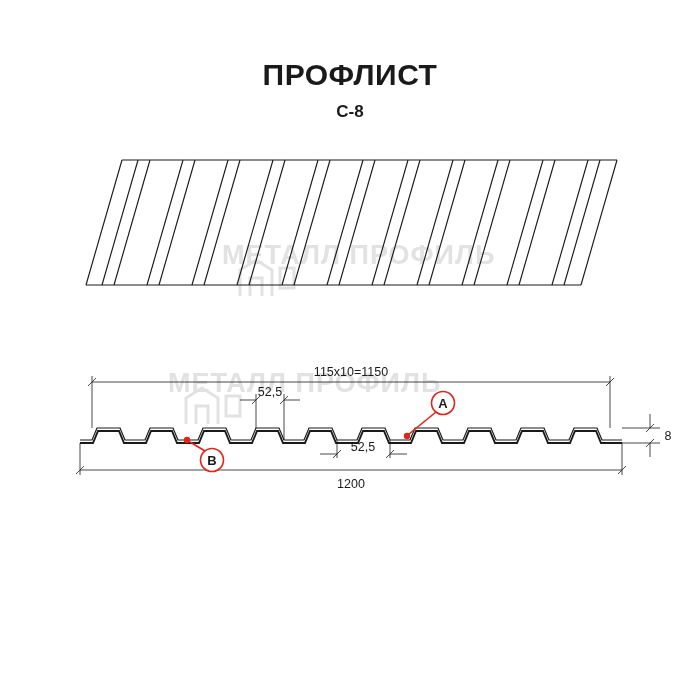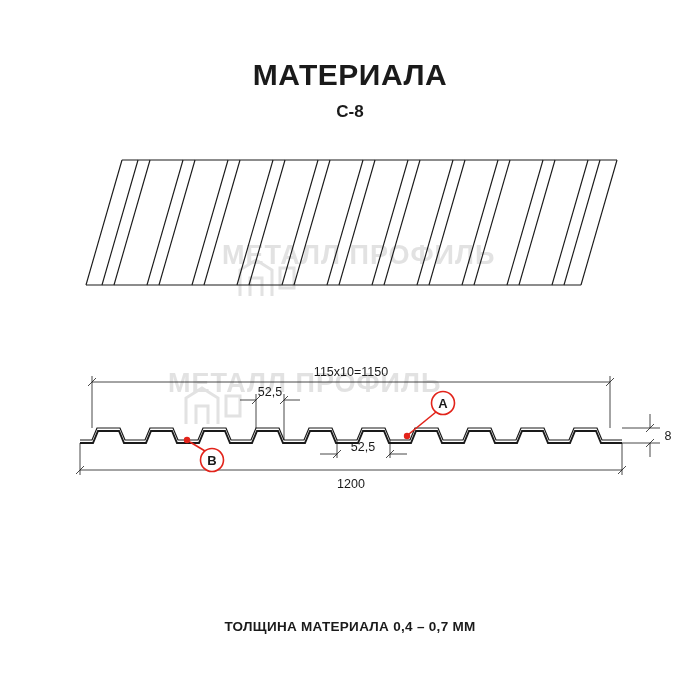--- a/index.html
+++ b/index.html
@@ -72,21 +72,21 @@
     position: absolute;
     pointer-events: none;
     user-select: none;
   }
 </style>
 </head>
 <body>
 
 <div class="page">
 
-  <div class="title">МАТЕРИАЛА</div>
+  <div class="title">ПРОФЛИСТ</div>
   <div class="subtitle">С-8</div>
 
   <div class="wm wm1">МЕТАЛЛ ПРОФИЛЬ</div>
   <div class="wm wm2">МЕТАЛЛ ПРОФИЛЬ</div>
 
   <svg class="wm-logo" style="left:236px; top:256px;" width="62" height="44" viewBox="0 0 62 44">
     <g fill="none" stroke="#e2e2e2" stroke-width="3">
       <path d="M4 40 L4 14 L20 4 L36 14 L36 40"></path>
       <path d="M14 40 L14 22 L26 22 L26 40"></path>
       <path d="M44 12 L58 12 L58 32 L44 32 Z"></path>
@@ -229,14 +229,13 @@
       <text x="443" y="78" text-anchor="middle" font-family="Liberation Sans, sans-serif" font-size="13" font-weight="bold" fill="#1a1a1a">A</text>
     </g>
     <g>
       <circle cx="212" cy="130" r="11.5" fill="#ffffff" stroke="#e2231a" stroke-width="1.6"></circle>
       <path d="M205,121 L190,112" stroke="#e2231a" stroke-width="1.6" fill="none"></path>
       <circle cx="187" cy="110" r="3.2" fill="#e2231a"></circle>
       <text x="212" y="135" text-anchor="middle" font-family="Liberation Sans, sans-serif" font-size="13" font-weight="bold" fill="#1a1a1a">B</text>
     </g>
   </svg>
 
-  <div class="footer-note">ТОЛЩИНА МАТЕРИАЛА 0,4 – 0,7 ММ</div>
 </div>
 
 </body></html>

